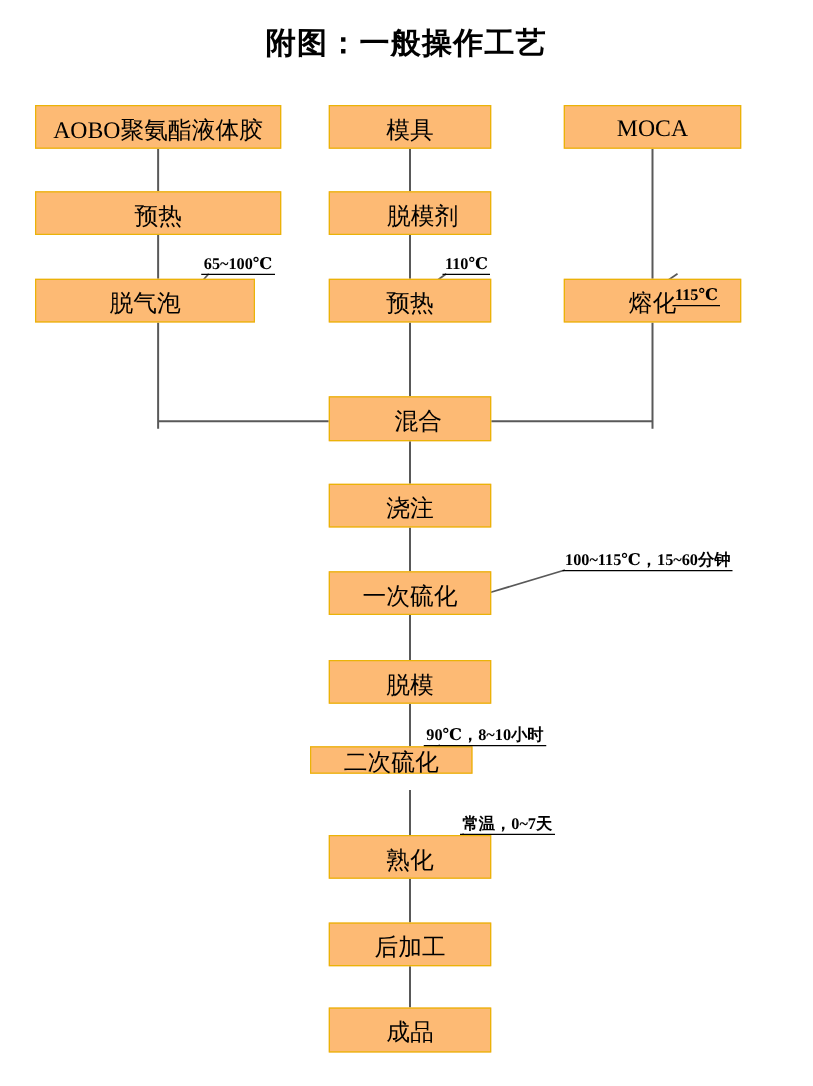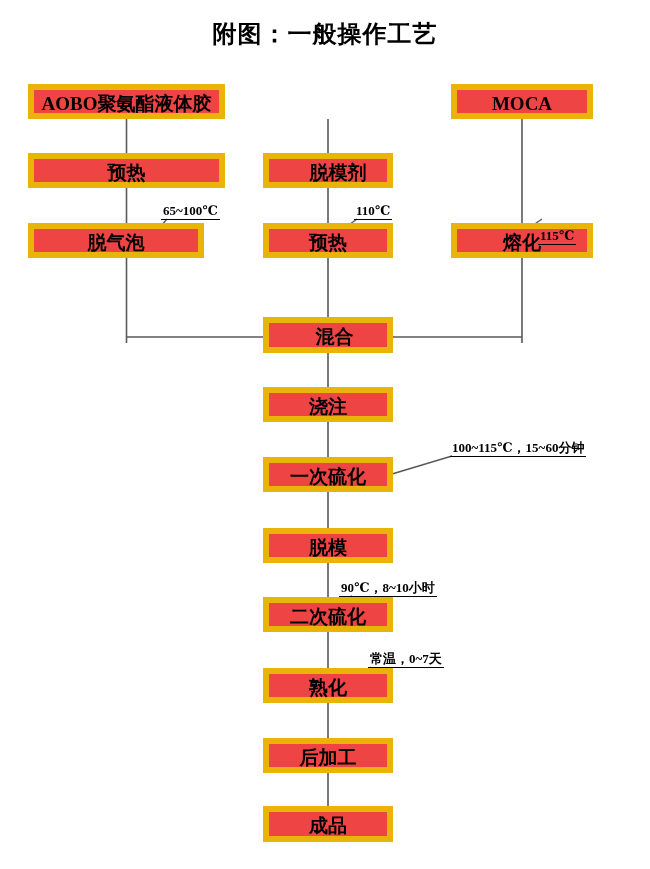--- a/index.html
+++ b/index.html
@@ -15,48 +15,48 @@
     position:absolute;
     left:0;right:0;top:18px;
     text-align:center;
     font-size:24px;
     font-weight:bold;
     letter-spacing:1px;
   }
   .wires{position:absolute;left:0;top:0;width:650px;height:869px;}
   .node{
     position:absolute;
-    border:6px solid #eab308;
-    background:#ef4444;
+    border:1px solid #eab308;
+    background:#fdba74;
     box-sizing:border-box;
     display:flex;
     align-items:center;
     justify-content:center;
     font-size:19px;
-    font-weight:bold;
+    font-weight:normal;
     padding-top:4px;
     white-space:nowrap;
   }
   
   .n-aobo     {left:28px; top:84px;  width:197px; height:35px;}
   .n-preheat1 {left:28px; top:153px; width:197px; height:35px;}
   .n-degas    {left:28px; top:223px; width:176px; height:35px;}
   
   .n-mold     {left:263px;top:84px;  width:130px; height:35px;}
   .n-release  {left:263px;top:153px; width:130px; height:35px;padding-left:20px;}
   .n-preheat2 {left:263px;top:223px; width:130px; height:35px;}
   
   .n-moca     {left:451px;top:84px;  width:142px; height:35px;}
   .n-melt     {left:451px;top:223px; width:142px; height:35px;}
   
   .n-mix      {left:263px;top:317px; width:130px; height:36px;padding-left:13px;}
   .n-cast     {left:263px;top:387px; width:130px; height:35px;}
   .n-cure1    {left:263px;top:457px; width:130px; height:35px;}
   .n-demold   {left:263px;top:528px; width:130px; height:35px;}
-  .n-cure2    {left:263px;top:597px; width:130px; height:35px;}
+  .n-cure2    {left:248px;top:597px; width:130px; height:22px;}
   .n-aging    {left:263px;top:668px; width:130px; height:35px;}
   .n-post     {left:263px;top:738px; width:130px; height:35px;}
   .n-product  {left:263px;top:806px; width:130px; height:36px;}
 
   .anno{
     position:absolute;
     font-size:13px;
     font-weight:bold;
     line-height:13px;
     border-bottom:1.5px solid #000;
@@ -115,20 +115,23 @@
   <div class="node n-aobo">
     <span>AOBO聚氨酯液体胶</span>
   </div>
   <div class="node n-preheat1">
     <span>预热</span>
   </div>
   <div class="node n-degas">
     <span>脱气泡</span>
   </div>
 
+  <div class="node n-mold">
+    <span>模具</span>
+  </div>
   <div class="node n-release">
     <span>脱模剂</span>
   </div>
   <div class="node n-preheat2">
     <span>预热</span>
   </div>
 
   <div class="node n-melt">
     <span>熔化</span>
   </div>

